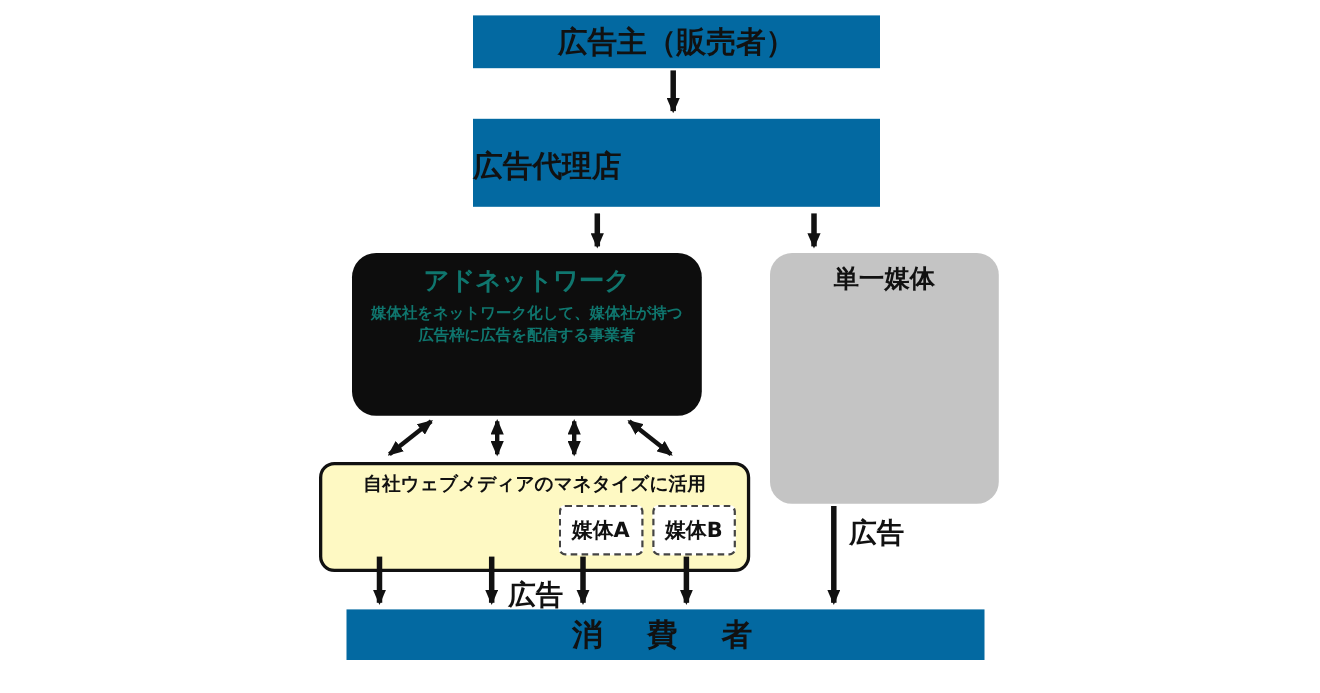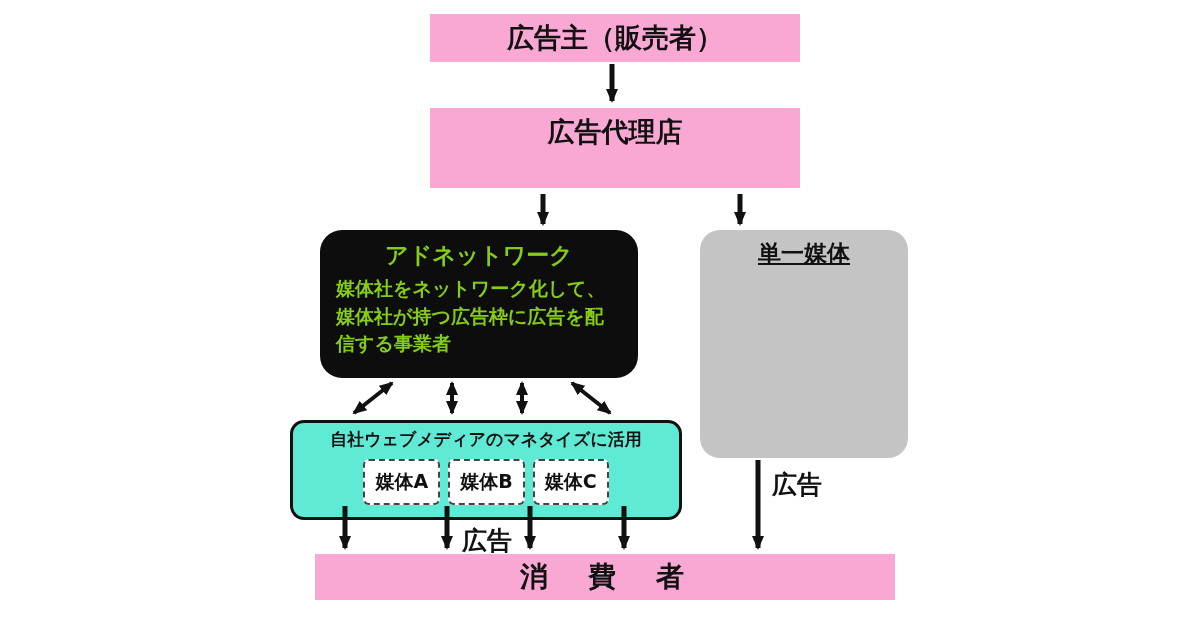--- a/index.html
+++ b/index.html
@@ -6,53 +6,52 @@
   #canvas{
     position:relative;
     width:1200px;height:630px;
     background:#ffffff;
     font-family:"DejaVu Sans","Liberation Sans",sans-serif;
     font-weight:bold;
     color:#111;
     overflow:hidden;
   }
   .node{position:absolute;box-sizing:border-box;}
-  .gray-box{background:#f9a8d4;}
+  .gray-box{background:#0369a1;}
   .center{display:flex;align-items:center;justify-content:center;text-align:center;}
-  .col{display:flex;flex-direction:column;align-items:center;}
+  .col{display:flex;flex-direction:row;align-items:center;}
 
   .advertiser{left:430px;top:14px;width:370px;height:48px;font-size:27px;}
   .agency{left:430px;top:108px;width:370px;height:80px;padding-top:8px;}
   .agency .title{font-size:27px;line-height:1.2;}
   .agency .subtitle{font-size:17px;margin-top:4px;}
 
   .adnetwork{
     left:320px;top:230px;width:318px;height:148px;
-    background:#0d0d0d;color:#84cc16;border-radius:22px;
+    background:#0d0d0d;color:#0f766e;border-radius:22px;
     padding:10px 16px 8px 16px;
   }
   .adnetwork .title{font-size:23px;text-align:center;}
-  .adnetwork .body{font-size:19px;line-height:1.45;margin-top:4px;text-align:left;}
+  .adnetwork .body{font-size:14px;line-height:1.45;margin-top:4px;text-align:center;}
 
   .singlemedia{
     left:700px;top:230px;width:208px;height:228px;
     background:#c4c4c4;border-radius:20px;
     padding:8px 12px;
-    text-decoration:underline;
   }
   .singlemedia .title{font-size:23px;text-align:center;}
   .singlemedia .body{font-size:19px;line-height:1.5;margin-top:4px;text-align:left;}
 
   .mediagroup{
     left:290px;top:420px;width:392px;height:100px;
-    background:#5eead4;border:3px solid #111;border-radius:14px;
+    background:#fef9c3;border:3px solid #111;border-radius:14px;
     padding:5px 8px;
   }
   .mediagroup .title{font-size:17px;text-align:center;}
-  .media-row{display:flex;justify-content:center;gap:8px;margin-top:8px;padding:0 2px;}
+  .media-row{display:flex;justify-content:flex-end;gap:8px;margin-top:8px;padding:0 2px;}
   .media-item{
     border:2px dashed #444;border-radius:6px;
     font-size:19px;padding:8px 10px;background:#fff;white-space:nowrap;
   }
 
   .consumer{left:315px;top:554px;width:580px;height:46px;font-size:28px;letter-spacing:6px;justify-content:center;}
 
   .ad-label{position:absolute;font-size:25px;}
   .ad-label-left{left:462px;top:524px;}
   .ad-label-right{left:772px;top:468px;}
@@ -79,21 +78,20 @@
 
   <div class="node singlemedia">
     <div class="title">単一媒体</div>
   </div>
 
   <div class="node mediagroup">
     <div class="title">自社ウェブメディアのマネタイズに活用</div>
     <div class="media-row">
       <div class="media-item">媒体A</div>
       <div class="media-item">媒体B</div>
-      <div class="media-item">媒体C</div>
     </div>
   </div>
 
   <div class="node gray-box center consumer">
     <span>消　費　者</span>
   </div>
 
   <div class="ad-label ad-label-left">広告</div>
   <div class="ad-label ad-label-right">広告</div>
 

